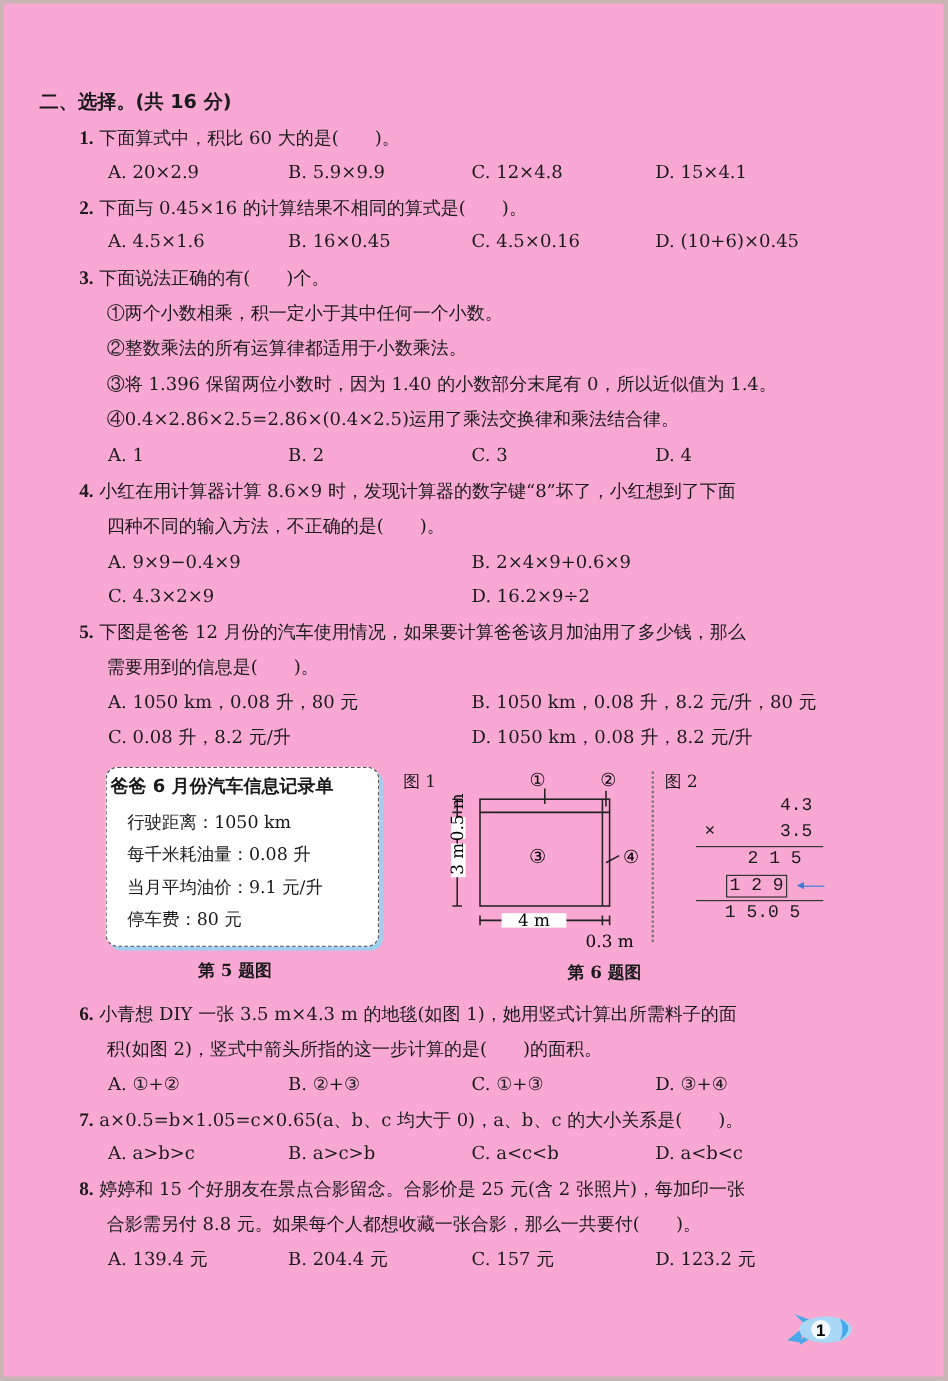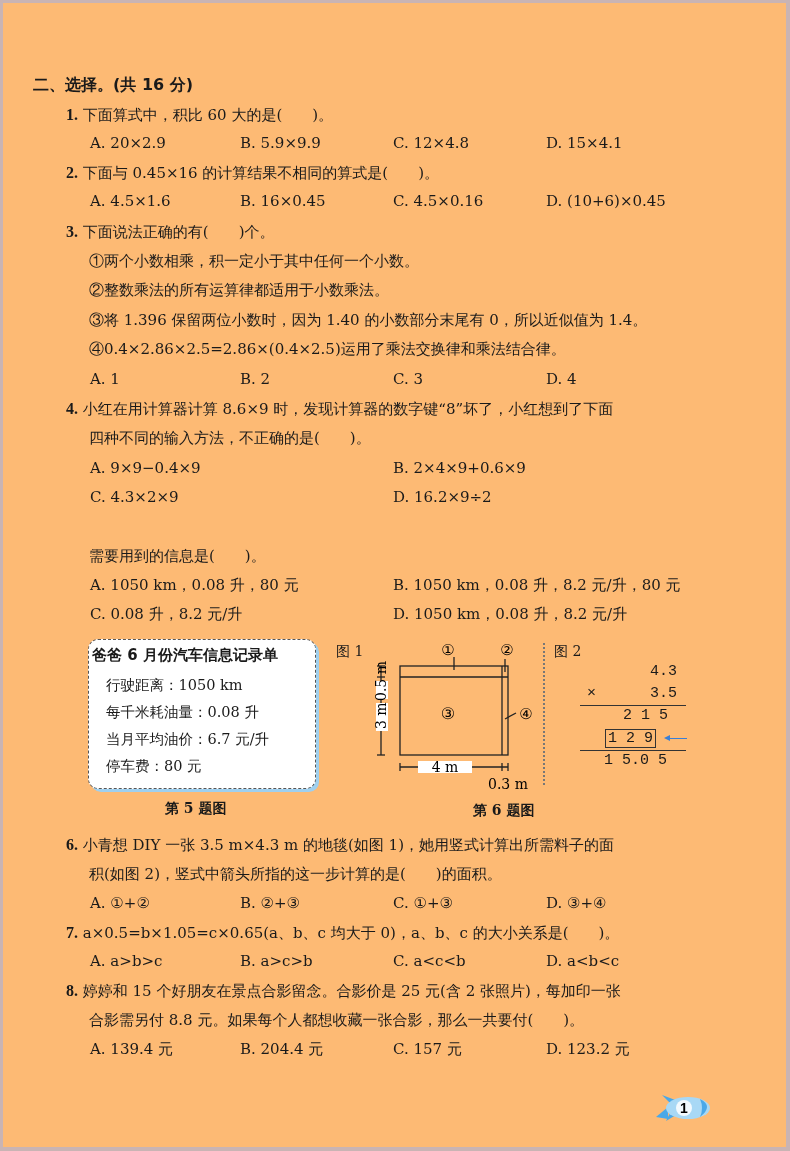--- a/index.html
+++ b/index.html
@@ -1,21 +1,21 @@
 <!DOCTYPE html>
 <html><head>
 <meta charset="utf-8">
 <style>
   html, body { margin:0; padding:0; }
   body {
     width:790px; height:1151px; background:#c9b4b4; position:relative; overflow:hidden;
     font-family: "DejaVu Serif", "Liberation Serif", serif; color:#1a1a1a;
   }
   .page {
-    position:absolute; left:3px; top:3px; width:783px; height:1144px; background:#fdba74;
+    position:absolute; left:3px; top:3px; width:783px; height:1144px; background:#f9a8d4;
   }
   .ln { position:absolute; font-size:15px; line-height:20px; white-space:nowrap; }
   .sec { font-family:"DejaVu Sans", "Liberation Sans", sans-serif; font-weight:bold; font-size:16px; }
   .qn { font-weight:bold; font-family:"Liberation Serif", serif; font-size:16px; }
   .opt { position:absolute; font-size:15px; line-height:20px; white-space:nowrap; }
 
   
   .card {
     position:absolute; left:85px; top:636px; width:226px; height:148px;
     border:1.5px dashed #555; border-radius:10px; box-shadow:3px 3px 0 #9fd0ef;
@@ -72,31 +72,35 @@
   <div class="ln" style="left:63px;top:396px;">
     <span class="qn">4.</span>
     <span>小红在用计算器计算 8.6×9 时，发现计算器的数字键“8”坏了，小红想到了下面</span>
   </div>
   <div class="opt" style="left:86px;top:425px;">四种不同的输入方法，不正确的是(　　)。</div>
   <div class="opt" style="left:87px;top:455px;">A.  9×9−0.4×9</div>
   <div class="opt" style="left:390px;top:455px;">B.  2×4×9+0.6×9</div>
   <div class="opt" style="left:87px;top:484px;">C.  4.3×2×9</div>
   <div class="opt" style="left:390px;top:484px;">D.  16.2×9÷2</div>
 
+  <div class="ln" style="left:63px;top:514px;">
+    <span class="qn">5.</span>
+    <span>下图是爸爸 12 月份的汽车使用情况，如果要计算爸爸该月加油用了多少钱，那么</span>
+  </div>
   <div class="opt" style="left:86px;top:543px;">需要用到的信息是(　　)。</div>
   <div class="opt" style="left:87px;top:572px;">A.  1050 km，0.08 升，80 元</div>
   <div class="opt" style="left:390px;top:572px;">B.  1050 km，0.08 升，8.2 元/升，80 元</div>
   <div class="opt" style="left:87px;top:601px;">C.  0.08 升，8.2 元/升</div>
   <div class="opt" style="left:390px;top:601px;">D.  1050 km，0.08 升，8.2 元/升</div>
 
   <div class="card">
     <div class="t">爸爸 6 月份汽车信息记录单</div>
     <div class="r" style="top:36px;">行驶距离：1050 km</div>
     <div class="r" style="top:63px;">每千米耗油量：0.08 升</div>
-    <div class="r" style="top:90px;">当月平均油价：6.7 元/升</div>
+    <div class="r" style="top:90px;">当月平均油价：9.1 元/升</div>
     <div class="r" style="top:117px;">停车费：80 元</div>
   </div>
   <div class="cap" style="left:162px;top:797px;">第 5 题图</div>
 
   <div class="cap" style="left:333px;top:640px;font-weight:normal;">图 1</div>
   <svg style="position:absolute;left:345px;top:636px;" width="200" height="175">
     <g stroke="#222" fill="none" stroke-width="1.3">
       <rect x="52" y="27" width="108" height="89"></rect>
       <line x1="52" y1="38" x2="160" y2="38"></line>
       <line x1="154" y1="27" x2="154" y2="116"></line>

